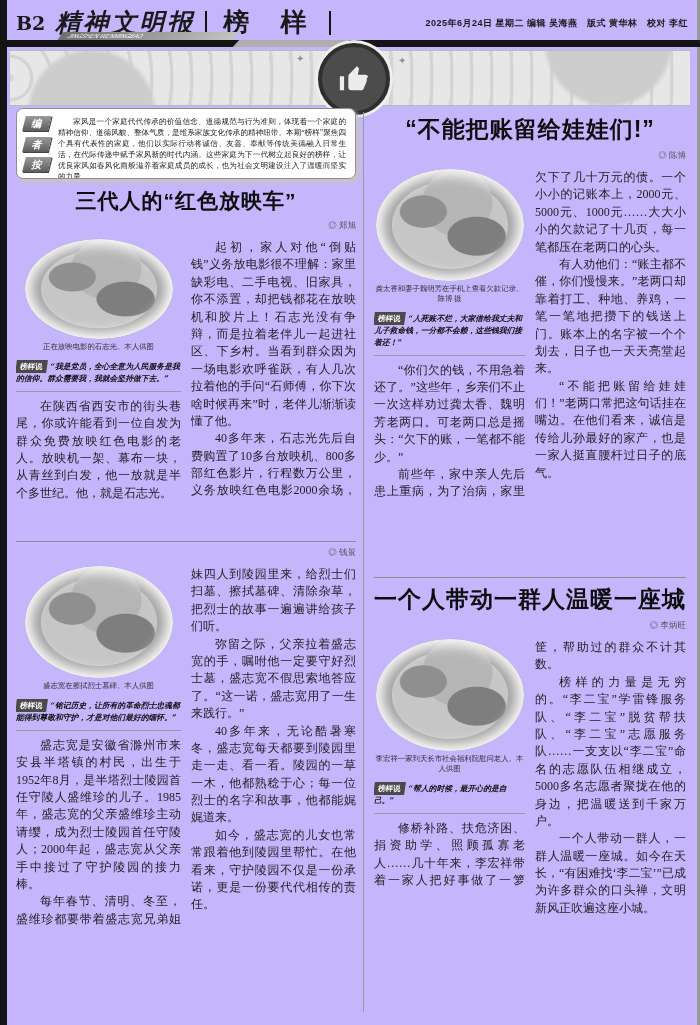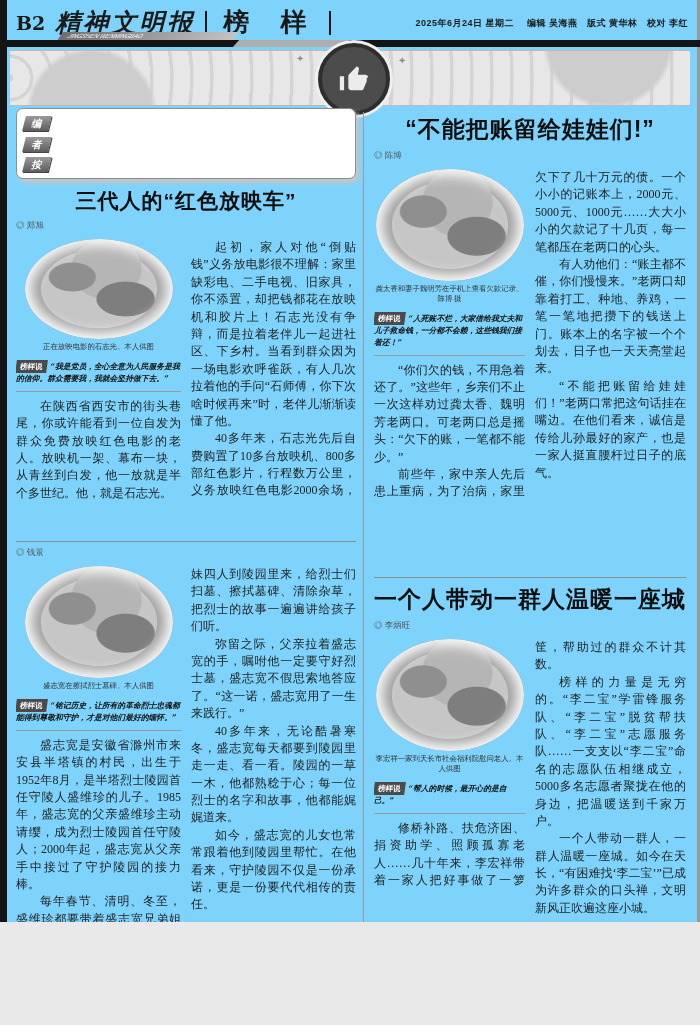--- a/index.html
+++ b/index.html
@@ -1,16 +1,16 @@
 <!DOCTYPE html>
 <html><head>
 <meta charset="utf-8">
 <style>
   html,body{margin:0;padding:0;background:#e9e9e9;}
-  .page{position:relative;width:700px;height:922px;background:#7dd3fc;overflow:hidden;
+  .page{position:relative;width:700px;height:1025px;background:#c4b5fd;overflow:hidden;
         font-family:"Liberation Sans",sans-serif;color:#1a1a1a;}
   .edge-left{position:absolute;left:0;top:0;width:7px;height:100%;background:#141414;}
   .edge-right{position:absolute;right:0;top:0;width:3px;height:100%;background:#9a9a9a;}
 
   
   .masthead{position:absolute;left:16px;top:5px;right:12px;height:34px;}
   .mh-left{display:flex;align-items:center;gap:10px;}
   .mh-pageno{font-size:19px;font-weight:bold;font-family:"DejaVu Serif",serif;}
   .mh-name{font-size:25px;font-weight:bold;font-style:italic;font-family:"DejaVu Serif",serif;letter-spacing:3px;}
   .mh-sep{width:2px;height:24px;background:#141414;}
@@ -49,21 +49,21 @@
           color:#fff;font-weight:bold;font-size:10px;text-align:center;line-height:15px;
           transform:skewX(-14deg);box-shadow:1px 1px 0 #444;}
   .ed-text{font-family:"Liberation Serif",serif;font-size:7.6px;line-height:1.45;text-align:justify;
            color:#222;text-indent:2em;}
 
   
   .headline{margin:0;text-align:center;font-weight:bold;letter-spacing:1px;color:#0e0e0e;
             font-family:"Liberation Sans","DejaVu Sans",sans-serif;}
   .hl-21{font-size:21px;margin-top:8px;}
   .hl-23{font-size:23px;margin-top:6px;}
-  .byline{text-align:left;font-size:8.5px;color:#555;margin:5px 0 7px;}
+  .byline{text-align:right;font-size:8.5px;color:#555;margin:5px 0 7px;}
   .art-body{column-count:2;column-gap:10px;overflow:hidden;}
   .hb1{height:292px;} .hb2{height:398px;} .hb3{height:396px;} .hb4{height:384px;}
   figure{margin:0 0 4px 0;break-inside:avoid;}
   .photo{width:148px;height:100px;border-radius:50%;margin:0 auto 3px;
          background:
            radial-gradient(ellipse at 32% 38%, #8f8f8f 0 16%, transparent 17%),
            radial-gradient(ellipse at 68% 60%, #7e7e7e 0 20%, transparent 21%),
            radial-gradient(ellipse at 55% 30%, #b5b5b5 0 30%, transparent 31%),
            radial-gradient(ellipse at 50% 50%, #c6c6c6 0 55%, #a2a2a2 56% 100%);
          box-shadow:inset 0 0 12px 7px rgba(252,252,251,.95);}
@@ -91,21 +91,21 @@
     <div class="mh-left">
       <span class="mh-pageno">B2</span>
       <span class="mh-name">精神文明报</span>
       <span class="mh-sep"></span>
       <span class="mh-section">榜 样</span>
       <span class="mh-sep"></span>
     </div>
     <div class="mh-pinyin">JINGSHEN WENMINGBAO</div>
     <div class="mh-right">
       <span>2025年6月24日 星期二</span>
-      <span style="margin-left:10px;">编辑 吴海燕　版式 黄华林　校对 李红</span>
+      <span style="">编辑 吴海燕　版式 黄华林　校对 李红</span>
     </div>
   </div>
   <div class="black-bar"></div>
   <div class="bar-gray"></div>
 
   <div class="banner">
     <span class="star s1">✦</span>
     <span class="star s2">✦</span>
     <span class="star s3">★</span>
     <div class="badge">
@@ -118,20 +118,21 @@
   <div class="vdiv"></div>
 
   <div class="col-left">
 
     <div class="ednote">
       <div class="ed-tabs">
         <div class="ed-tab">编</div>
         <div class="ed-tab">者</div>
         <div class="ed-tab">按</div>
       </div>
+      <div class="ed-text">家风是一个家庭代代传承的价值信念、道德规范与行为准则，体现着一个家庭的精神信仰、道德风貌、整体气质，是维系家族文化传承的精神纽带。本期“榜样”聚焦四个具有代表性的家庭，他们以实际行动将诚信、友善、奉献等传统美德融入日常生活，在代际传递中赋予家风新的时代内涵。这些家庭为下一代树立起良好的榜样，让优良家风如春风化雨般滋养着家庭成员的成长，也为社会文明建设注入了温暖而坚实的力量。</div>
     </div>
 
     <section>
       <h2 class="headline hl-21">三代人的“红色放映车”</h2>
       <div class="byline">◎ 郑旭</div>
       <div class="art-body hb1">
         <figure>
           <div class="photo"></div>
           <figcaption>正在放映电影的石志光。本人供图</figcaption>
         </figure>

